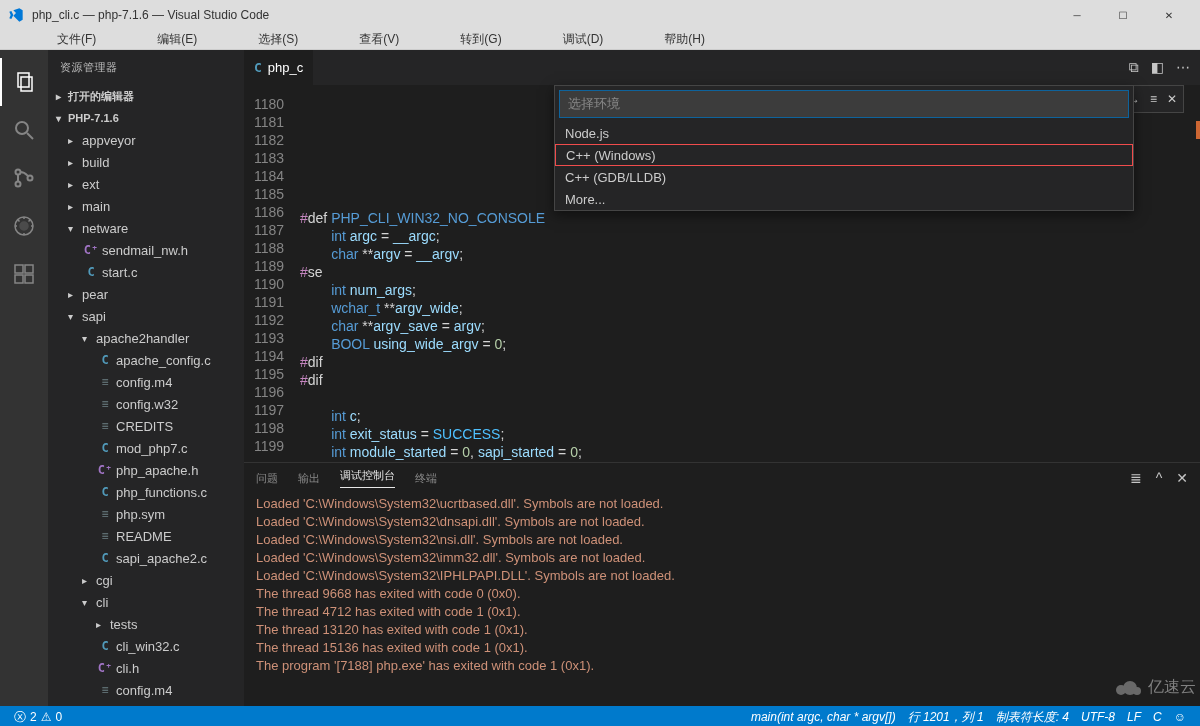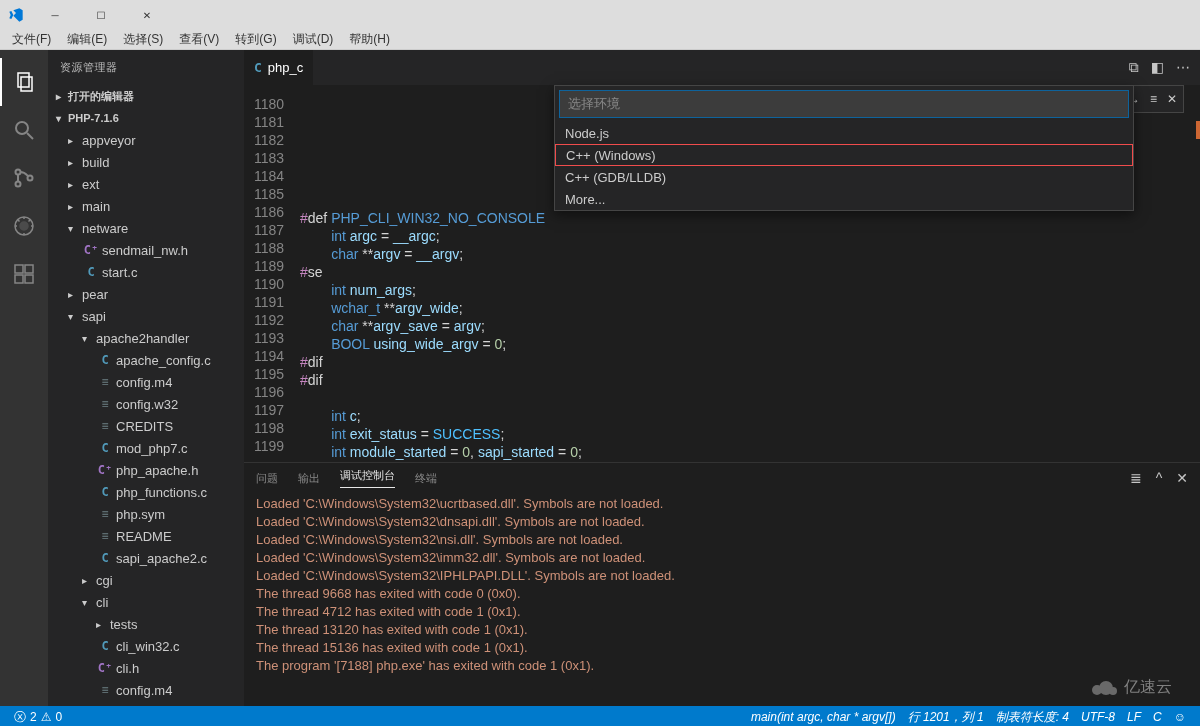--- a/index.html
+++ b/index.html
@@ -3,21 +3,21 @@
 <meta charset="utf-8">
 <style>
 * { margin: 0; padding: 0; box-sizing: border-box; font-family: "Segoe UI", "Microsoft YaHei", sans-serif; }
 body { width: 1200px; height: 726px; background: #1e1e1e; overflow: hidden; position: relative; }
 .titlebar { height: 30px; background: #dddddd; display: flex; align-items: center; padding: 0 8px; color: #333; font-size: 12px; }
 .titlebar .vs-logo { width: 16px; height: 16px; margin-right: 8px; }
 .titlebar .title { flex: 1; }
 .titlebar .win-controls { display: flex; gap: 0; }
 .titlebar .win-btn { width: 46px; height: 30px; display: flex; align-items: center; justify-content: center; font-size: 10px; }
 .menubar { height: 20px; background: #dddddd; display: flex; align-items: center; padding: 0 4px; font-size: 12px; color: #333; border-bottom: 1px solid #ccc; }
-.menubar .menu-item { padding: 0 8px; }
+.menubar .menu-item { padding: 0 8px; margin-left: 45px; }
 .main { display: flex; height: 656px; background: #1e1e1e; }
 .activitybar { width: 48px; background: #333333; display: flex; flex-direction: column; align-items: center; padding-top: 8px; }
 .activitybar .ab-icon { width: 48px; height: 48px; display: flex; align-items: center; justify-content: center; color: #858585; font-size: 24px; }
 .activitybar .ab-icon.active { color: #fff; border-left: 2px solid #fff; }
 .sidebar { width: 196px; background: #252526; color: #ccc; display: flex; flex-direction: column; font-size: 13px; }
 .sidebar-header { height: 35px; display: flex; align-items: center; padding: 0 12px; font-size: 11px; color: #bbb; letter-spacing: 0.5px; }
 .tree { overflow-y: auto; flex: 1; }
 .tree-row { height: 22px; display: flex; align-items: center; padding-left: 8px; white-space: nowrap; }
 .tree-row .chev { width: 12px; display: inline-block; color: #ccc; font-size: 10px; }
 .tree-row .icon { width: 18px; display: inline-flex; align-items: center; justify-content: center; font-size: 12px; font-weight: bold; }
@@ -49,31 +49,32 @@
 .qp-item.highlighted { border: 1px solid #f14c4c; }
 .panel { height: 244px; background: #1e1e1e; border-top: 1px solid #333; display: flex; flex-direction: column; }
 .panel-tabs { height: 30px; display: flex; align-items: center; padding: 0 12px; gap: 20px; font-size: 11px; color: #888; }
 .panel-tab.active { color: #e7e7e7; border-bottom: 1px solid #e7e7e7; padding-bottom: 4px; }
 .panel-actions { margin-left: auto; display: flex; gap: 14px; color: #c5c5c5; font-size: 14px; }
 .panel-body { flex: 1; padding: 2px 12px; font-family: Consolas, monospace; font-size: 13px; line-height: 18px; color: #ce9178; overflow: hidden; }
 .statusbar { height: 22px; background: #007acc; display: flex; align-items: center; color: #fff; font-size: 12px; padding: 0 8px; }
 .statusbar .sb-item { padding: 0 6px; display: flex; align-items: center; gap: 4px; }
 .statusbar .sb-right { margin-left: auto; display: flex; font-style: italic; }
 .decor-bar { position: absolute; right: 0; top: 36px; width: 4px; height: 18px; background: #cc6633; }
-.watermark { position: absolute; right: 28px; bottom: 28px; display: flex; align-items: center; gap: 6px; color: #999; font-size: 16px; opacity: 0.8; }
+.watermark { position: absolute; right: 4px; bottom: 28px; display: flex; align-items: center; gap: 6px; color: #999; font-size: 16px; opacity: 0.8; }
 .watermark svg { opacity: 0.6; }
 </style>
 </head>
 <body>
 
 <div class="titlebar">
   <svg class="vs-logo" viewBox="0 0 24 24">
       <path fill="#0078d7" d="M17 2l5 3v14l-5 3-9-9 4-4-4-4 9-3z"></path>
       <path fill="#0078d7" d="M2 7l3-1 3 6-3 6-3-1 2-5-2-5z"></path>
     </svg>
+  <span class="title">php_cli.c — php-7.1.6 — Visual Studio Code</span>
   <div class="win-controls">
     <div class="win-btn">─</div>
     <div class="win-btn">☐</div>
     <div class="win-btn">✕</div>
   </div>
 </div>
 
 <div class="menubar">
   <div class="menu-item">文件(F)</div>
   <div class="menu-item">编辑(E)</div>

